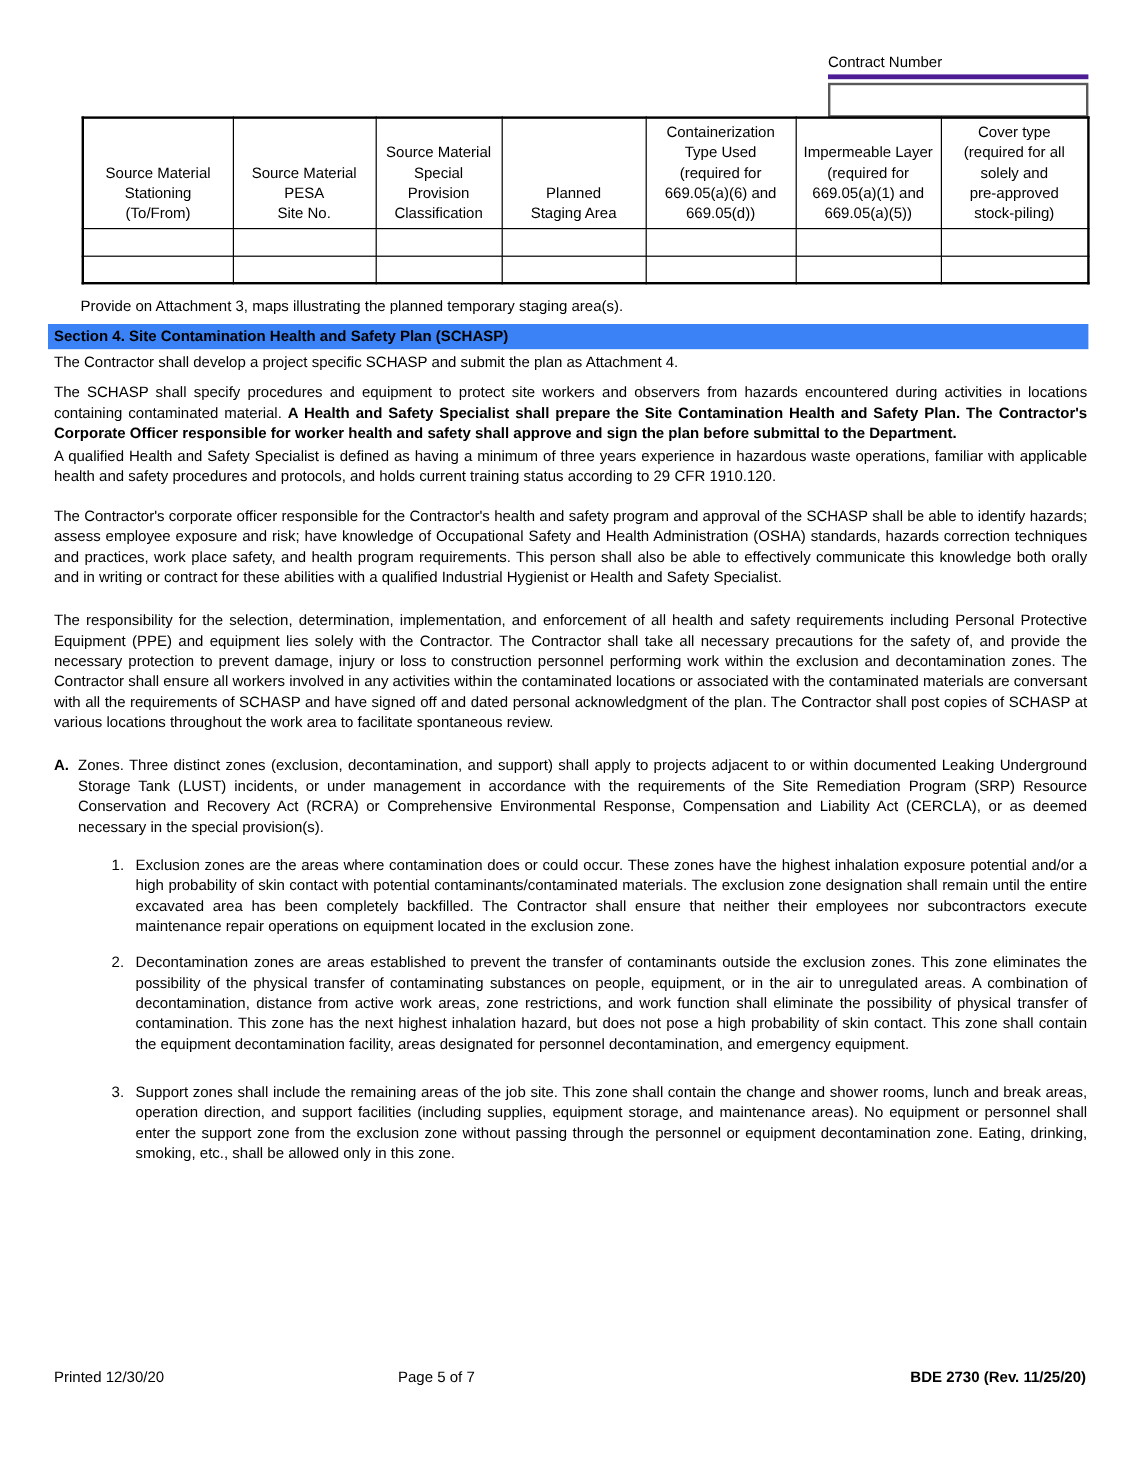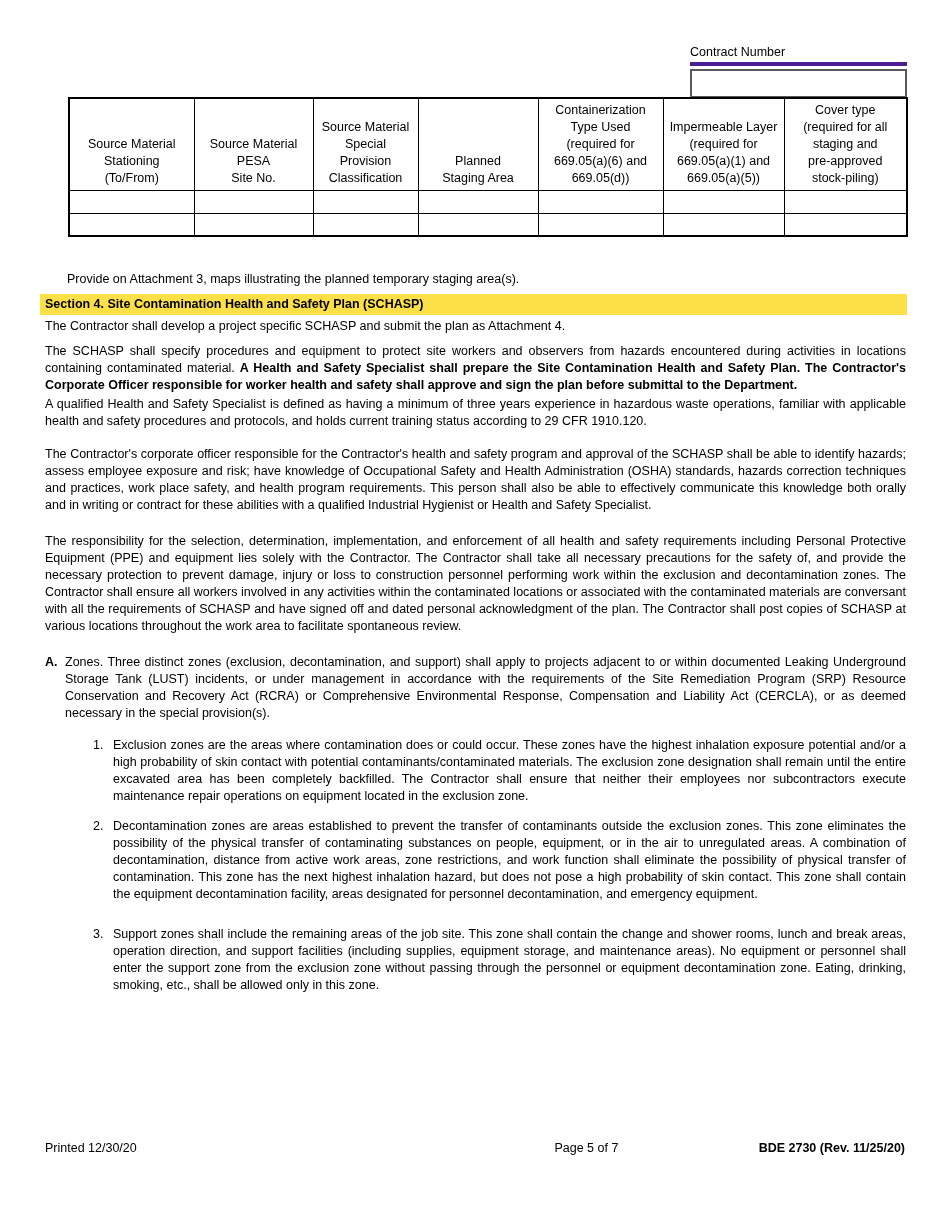--- a/index.html
+++ b/index.html
@@ -61,21 +61,21 @@
     text-align: center;
     vertical-align: bottom;
     padding: 2px 1px 3px 1px;
     height: 92px;
     margin-left: 16px;
   }
   table.staging td { height: 23px; }
   .c1{width:125px}.c2{width:119px}.c3{width:105px}.c4{width:120px}.c5{width:125px}.c6{width:121px}.c7{width:123px}
 
   .note {
-    margin-top: 34px;
+    margin-top: 10px;
     padding-left: 22px;
   }
   .section-bar {
     margin-top: 6px;
     margin-left: -5px;
     margin-right: -1px;
     padding: 2px 5px;
     font-weight: bold;
   }
   .para { text-align: justify; }
@@ -103,21 +103,21 @@
   .li-3 { margin-top: 23px; }
 
   .footer {
     position: absolute;
     left: 45px;
     right: 45px;
     top: 1140px;
     display: flex;
   }
   .footer > span { flex: 1; }
-  .footer .f-center { text-align: right; }
+  .footer .f-center { text-align: left; }
   .footer .f-right { text-align: right; font-weight: bold; }
 </style>
 </head>
 <body>
 
 <div class="page">
 
   <div class="contract">
     <span class="contract-label">Contract Number</span>
     <div class="contract-box" style="border-color: rgb(89, 89, 89);"></div>
@@ -144,21 +144,21 @@
 Type Used
 (required for
 669.05(a)(6) and
 669.05(d))</th>
           <th class="c6">Impermeable Layer
 (required for
 669.05(a)(1) and
 669.05(a)(5))</th>
           <th class="c7">Cover type
 (required for all
-staging and
+solely and
 pre-approved
 stock-piling)</th>
         </tr>
       </thead>
       <tbody>
         <tr>
           <td></td>
           <td></td>
           <td></td>
           <td></td>
@@ -173,21 +173,21 @@
           <td></td>
           <td></td>
           <td></td>
           <td></td>
         </tr>
       </tbody>
     </table>
 
     <p class="note">Provide on Attachment 3, maps illustrating the planned temporary staging area(s).</p>
 
-    <div class="section-bar" style="background: #fde047;">Section 4. Site Contamination Health and Safety Plan (SCHASP)</div>
+    <div class="section-bar" style="background: #3b82f6;">Section 4. Site Contamination Health and Safety Plan (SCHASP)</div>
 
     <p class="para p1">The Contractor shall develop a project specific SCHASP and submit the plan as Attachment 4.</p>
 
     <p class="para p2"><span>The SCHASP shall specify procedures and equipment to protect site workers and observers from hazards encountered during activities in locations containing contaminated material. </span> <span class="b">A Health and Safety Specialist shall prepare the Site Contamination Health and Safety Plan.  The Contractor's Corporate Officer responsible for worker health and safety shall approve and sign the plan before submittal to the Department.</span></p>
 
     <p class="para p3">A qualified Health and Safety Specialist is defined as having a minimum of three years experience in hazardous waste operations, familiar with applicable health and safety procedures and protocols, and holds current training status according to 29 CFR 1910.120.</p>
 
     <p class="para p4">The Contractor's corporate officer responsible for the Contractor's health and safety program and approval of the SCHASP shall be able to identify hazards;  assess employee exposure and risk;  have knowledge of Occupational Safety and Health Administration (OSHA) standards, hazards correction techniques and practices, work place safety, and health program requirements.  This person shall also be able to effectively communicate this knowledge both orally and in writing or contract for these abilities with a qualified Industrial Hygienist or Health and Safety Specialist.</p>
 
     <p class="para p5">The responsibility for the selection, determination, implementation, and enforcement of all health and safety requirements including Personal Protective Equipment (PPE) and equipment lies solely with the Contractor.  The Contractor shall take all necessary precautions for the safety of, and provide the necessary protection to prevent damage, injury or loss to construction personnel performing work within the exclusion and decontamination zones.  The Contractor shall ensure all workers involved in any activities within the contaminated locations or associated with the contaminated materials are conversant with all the requirements of SCHASP and have signed off and dated personal acknowledgment of the plan.  The Contractor shall post copies of SCHASP at various locations throughout the work area to facilitate spontaneous review.</p>

